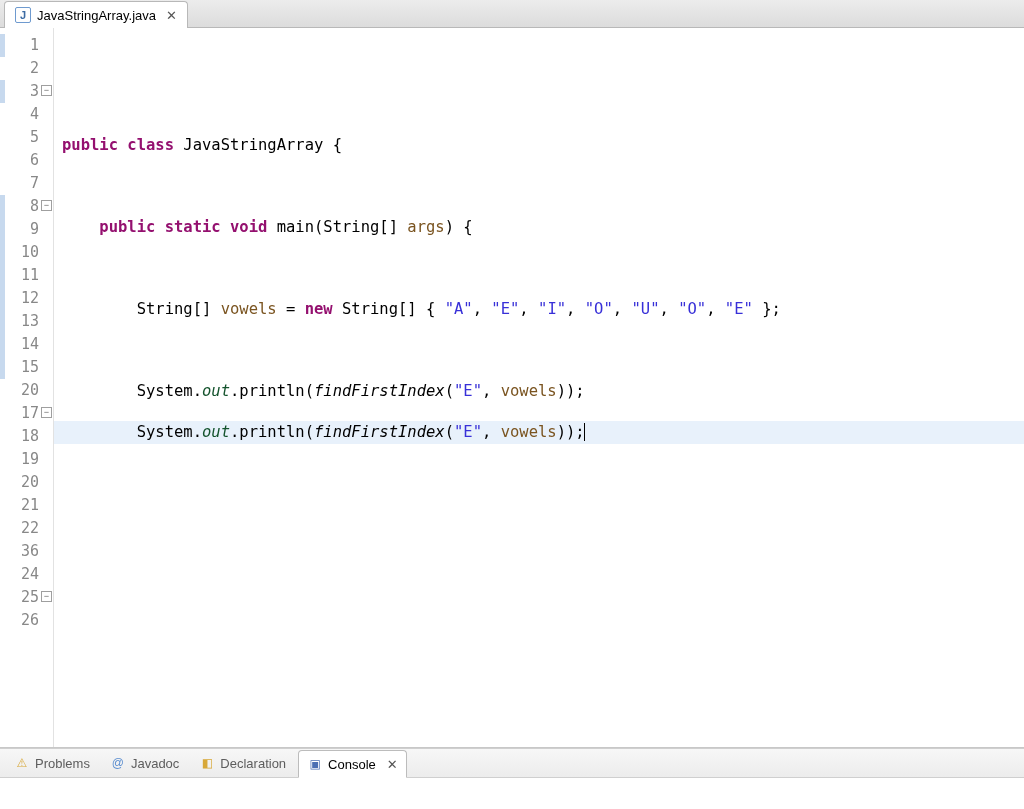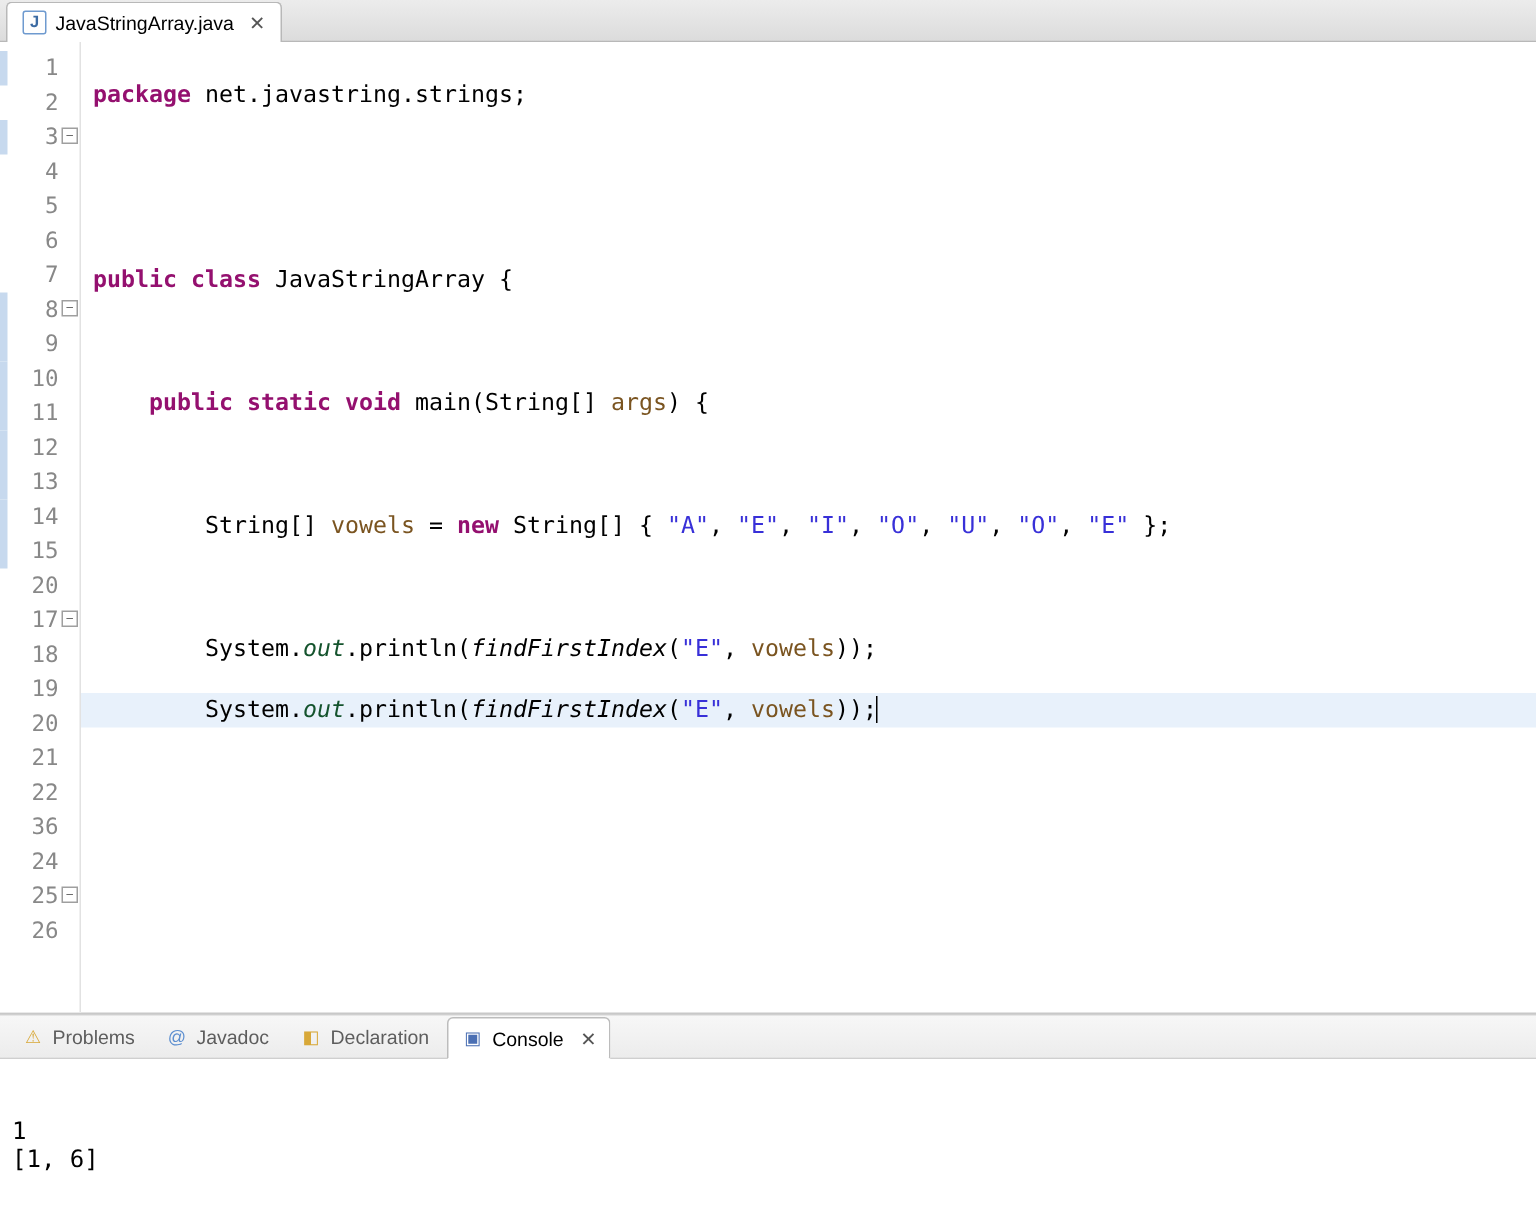--- a/index.html
+++ b/index.html
@@ -194,21 +194,20 @@
     <div class="gutter-row"><span>21</span></div>
     <div class="gutter-row"><span>22</span></div>
     <div class="gutter-row"><span>36</span></div>
     <div class="gutter-row"><span>24</span></div>
     <div class="gutter-row"><span>25</span><span class="fold-marker">−</span></div>
     <div class="gutter-row"><span>26</span></div>
 
   </div>
 
   <div class="code">
-<div class="code-row"><span class="kw">package</span><span> net.javastring.strings;</span></div>
 <div class="code-row"></div>
 <div class="code-row"></div>
 <div class="code-row"><span class="kw">public</span> <span class="kw">class</span><span> JavaStringArray {</span></div>
 <div class="code-row"></div>
 <div class="code-row">    <span class="kw">public</span> <span class="kw">static</span> <span class="kw">void</span><span> main(String[] </span><span class="ident">args</span><span>) {</span></div>
 <div class="code-row"></div>
 <div class="code-row"><span>        String[] </span><span class="ident">vowels</span><span> = </span><span class="kw">new</span><span> String[] { </span><span class="str-lit">"<span>A</span>"</span><span>, </span><span class="str-lit">"<span>E</span>"</span><span>, </span><span class="str-lit">"<span>I</span>"</span><span>, </span><span class="str-lit">"<span>O</span>"</span><span>, </span><span class="str-lit">"<span>U</span>"</span><span>, </span><span class="str-lit">"<span>O</span>"</span><span>, </span><span class="str-lit">"<span>E</span>"</span><span> };</span></div>
 <div class="code-row"></div>
 <div class="code-row"><span>        System.</span><span class="field">out</span><span>.println(</span><span class="call-it">findFirstIndex</span><span>(</span><span class="str-lit">"E"</span><span>, </span><span class="ident">vowels</span><span>));</span></div>
 <div class="code-row hl"><span>        System.</span><span class="field">out</span><span>.println(</span><span class="call-it">findFirstIndex</span><span>(</span><span class="str-lit">"E"</span><span>, </span><span class="ident">vowels</span><span>));</span><span class="caret"></span></div>
@@ -242,15 +241,13 @@
     <span>Declaration</span>
   </div>
   <div class="view-tab active">
     <span class="mini-icon" style="color:#4b6fb3">▣</span>
     <span>Console</span>
     <span class="close-x" style="padding-left:6px">✕</span>
   </div>
 </div>
 
 <div class="console-out">
-  <div class="console-lines"><span>1</span>
-<span>[1, 6]</span></div>
 </div>
 
 </body></html>

